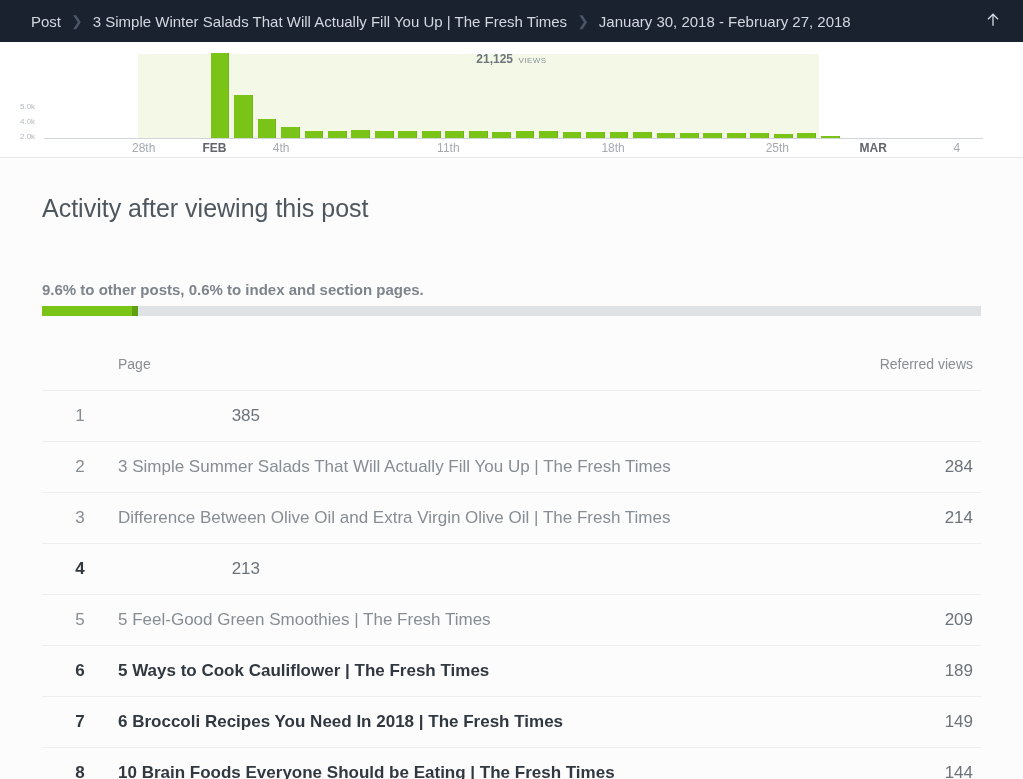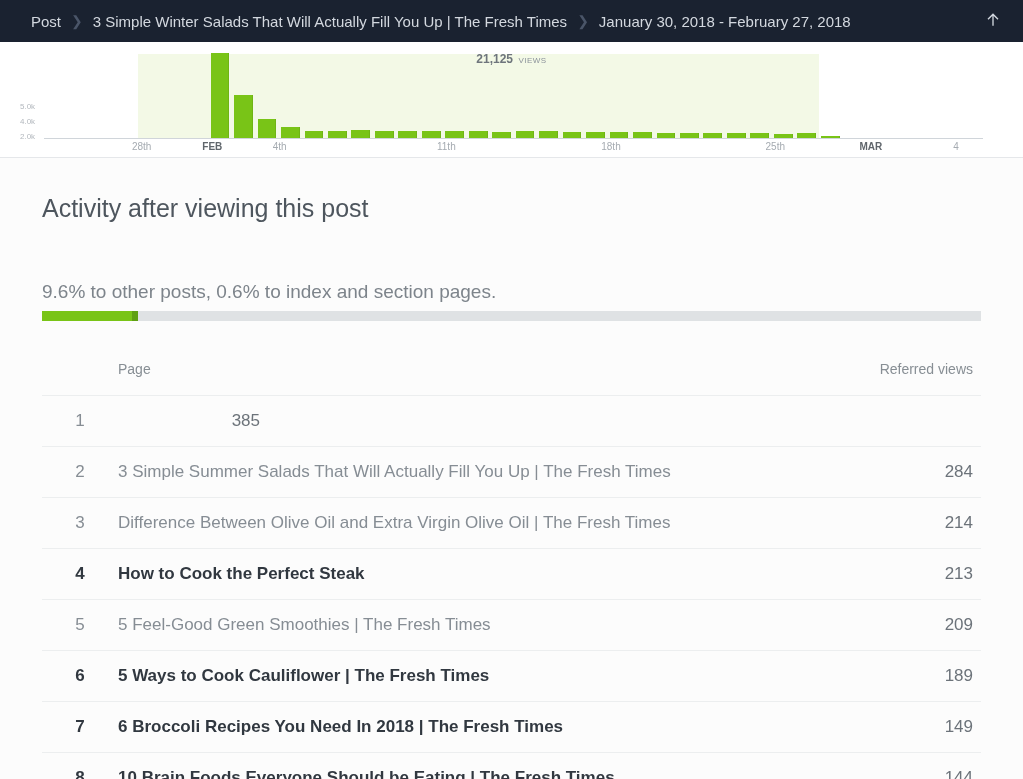--- a/index.html
+++ b/index.html
@@ -71,24 +71,25 @@
     align-items: flex-end;
   }
   .bar {
     width: 80%;
     background: #79c417;
     border-right: 1px solid rgba(0,0,0,0.08);
   }
   .x-axis {
     display: flex;
     height: 14px;
-    font-size: 10px;
+    font-size: 12px;
     color: #a5abb1;
     position: relative;
     z-index: 2;
+    justify-content: center;
   }
   .x-axis div {
     flex: 1;
     text-align: left;
     position: relative;
   }
   .x-axis div span {
     position: absolute;
     left: -6px;
     top: 2px;
@@ -122,23 +123,24 @@
   .content {
     padding: 36px 42px 20px 42px;
   }
   h1.section-title {
     font-size: 25px;
     font-weight: 400;
     color: #4e565e;
     margin-bottom: 58px;
   }
   .progress-label {
-    font-size: 19px;
+    font-size: 15px;
     color: #7d848b;
     margin-bottom: 8px;
+    font-weight: bold;
   }
   .progress-bar {
     height: 10px;
     background: #dfe2e4;
     position: relative;
     margin-bottom: 40px;
   }
   .progress-bar .seg1 {
     position: absolute; left: 0; top: 0; bottom: 0;
     background: #79c417;
@@ -403,21 +405,20 @@
         <div class="page">3 Simple Summer Salads That Will Actually Fill You Up | The Fresh Times</div>
         <div class="rviews">284</div>
       </div>
       <div class="row">
         <div class="rank">3</div>
         <div class="page">Difference Between Olive Oil and Extra Virgin Olive Oil | The Fresh Times</div>
         <div class="rviews">214</div>
       </div>
       <div class="row bold">
         <div class="rank">4</div>
-        <div class="page">How to Cook the Perfect Steak</div>
         <div class="rviews">213</div>
       </div>
       <div class="row">
         <div class="rank">5</div>
         <div class="page">5 Feel-Good Green Smoothies | The Fresh Times</div>
         <div class="rviews">209</div>
       </div>
       <div class="row bold">
         <div class="rank">6</div>
         <div class="page">5 Ways to Cook Cauliflower | The Fresh Times</div>

